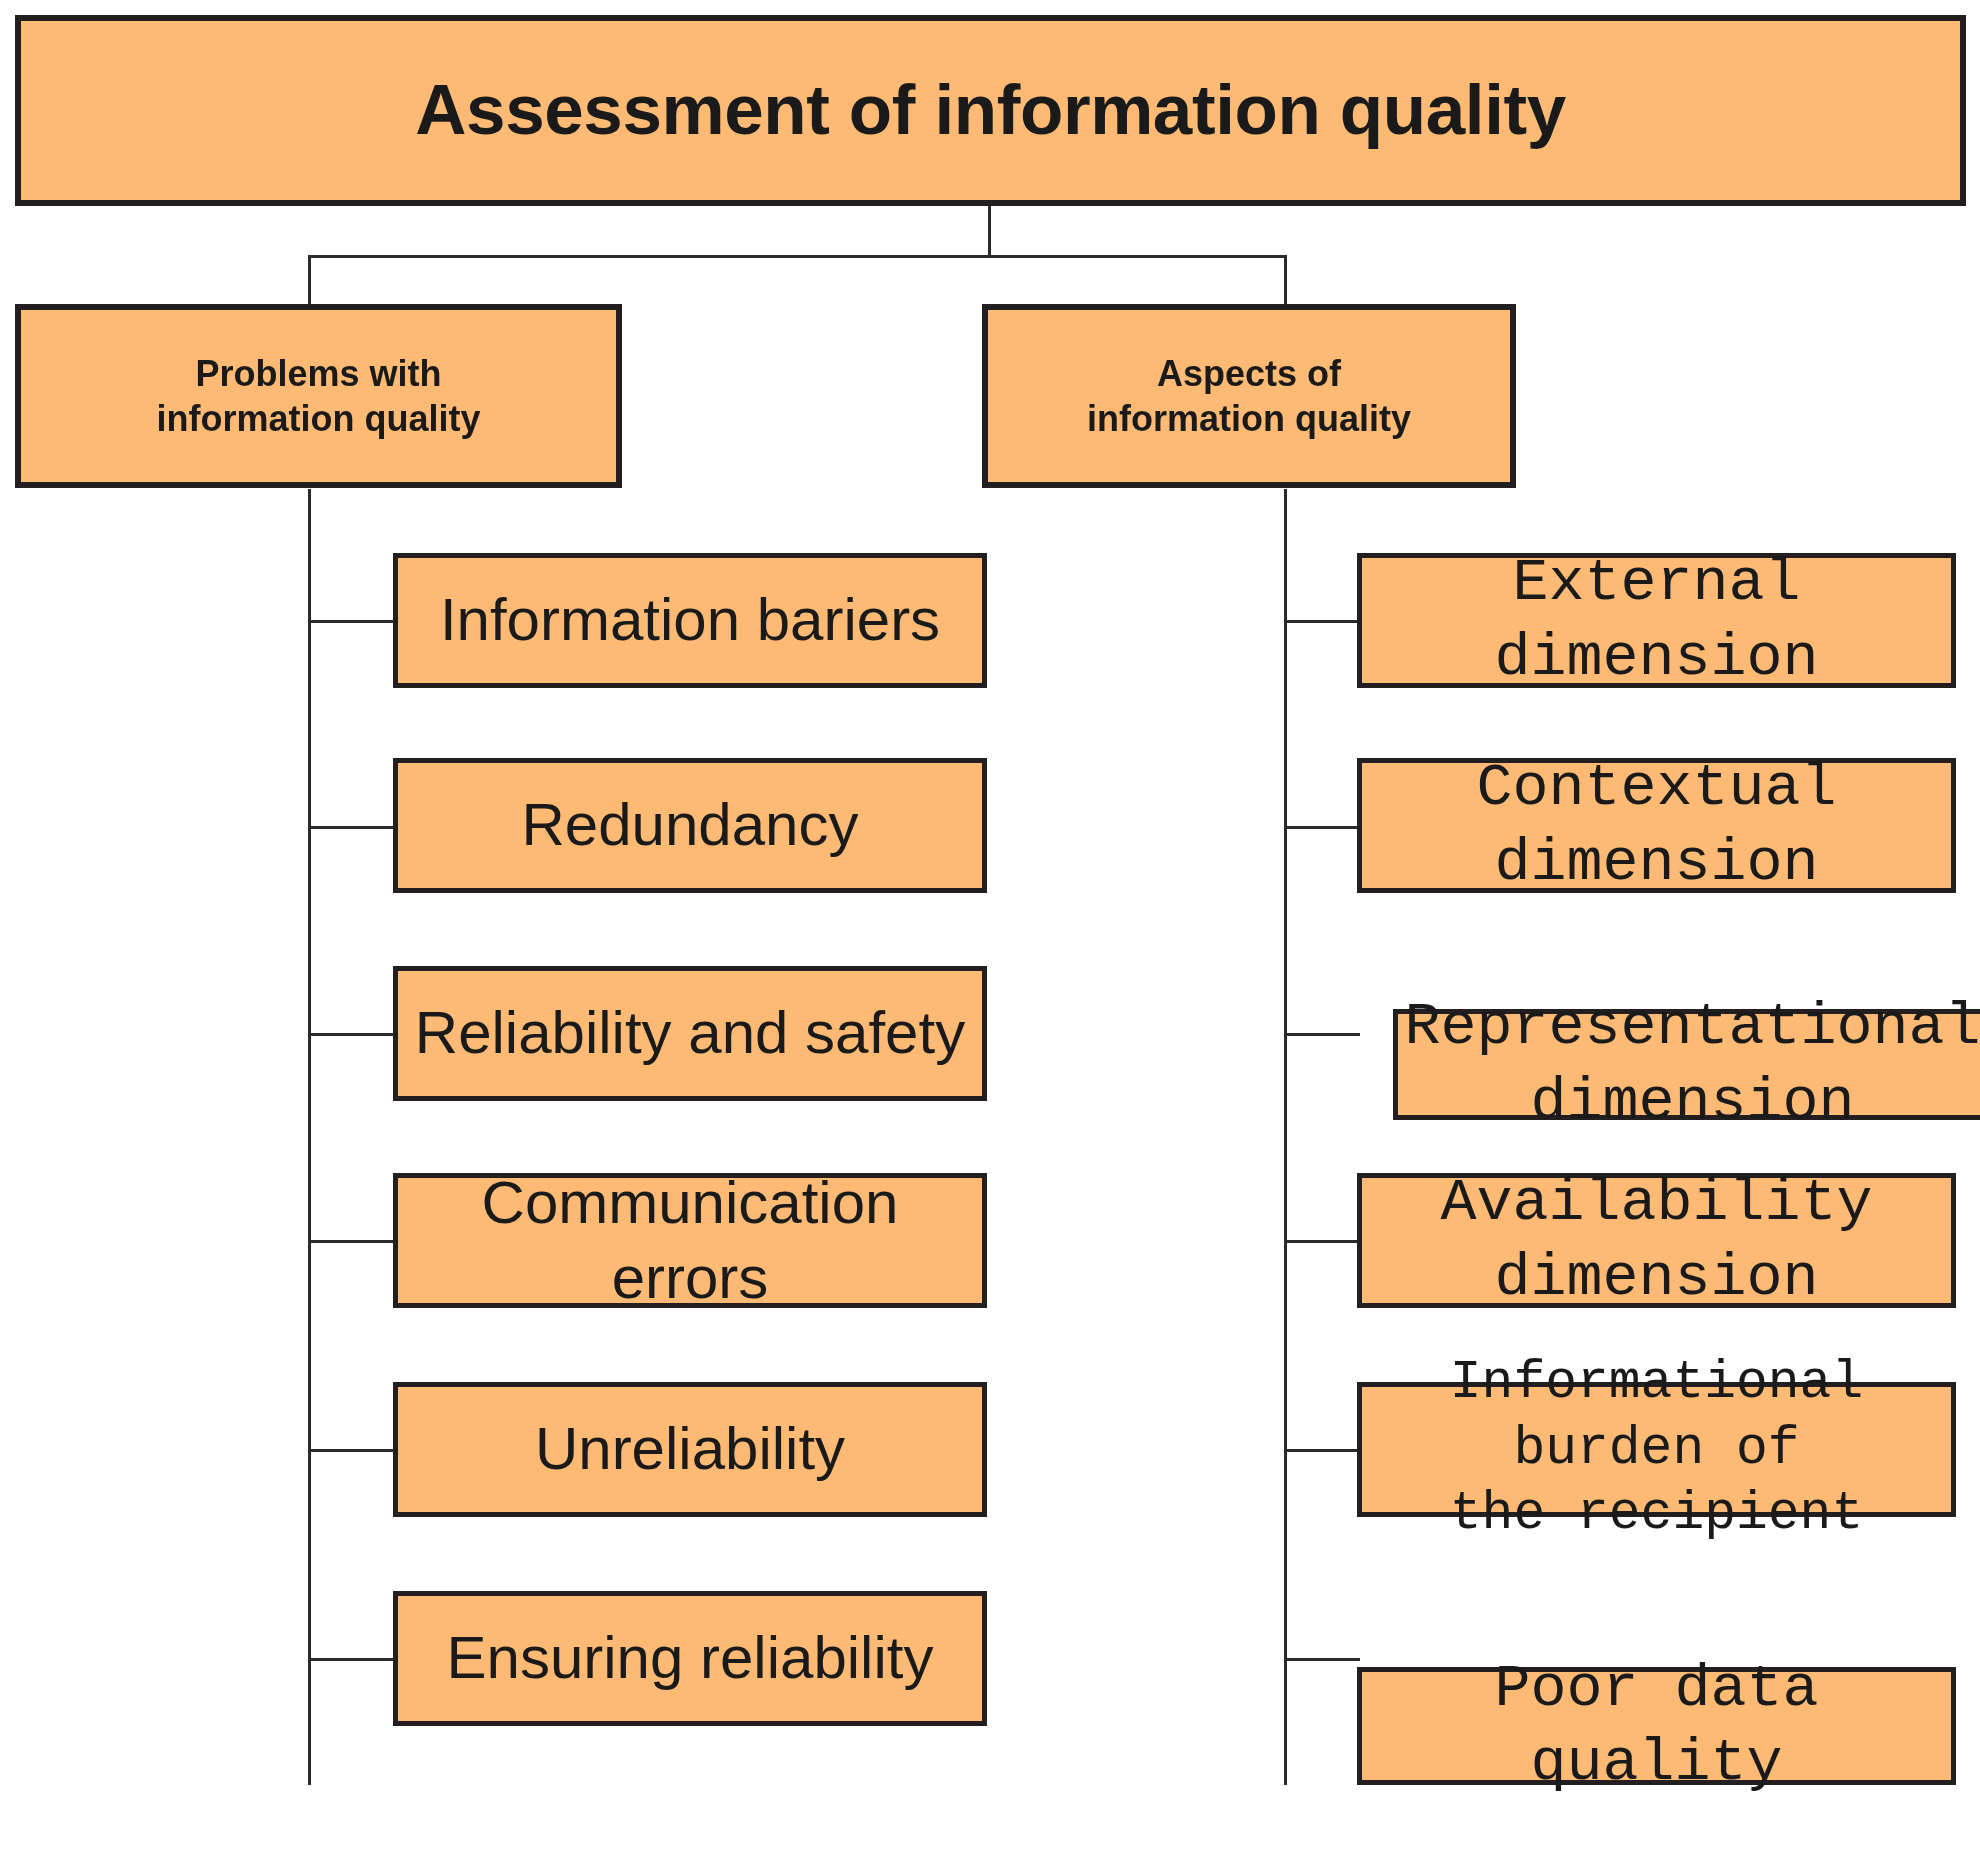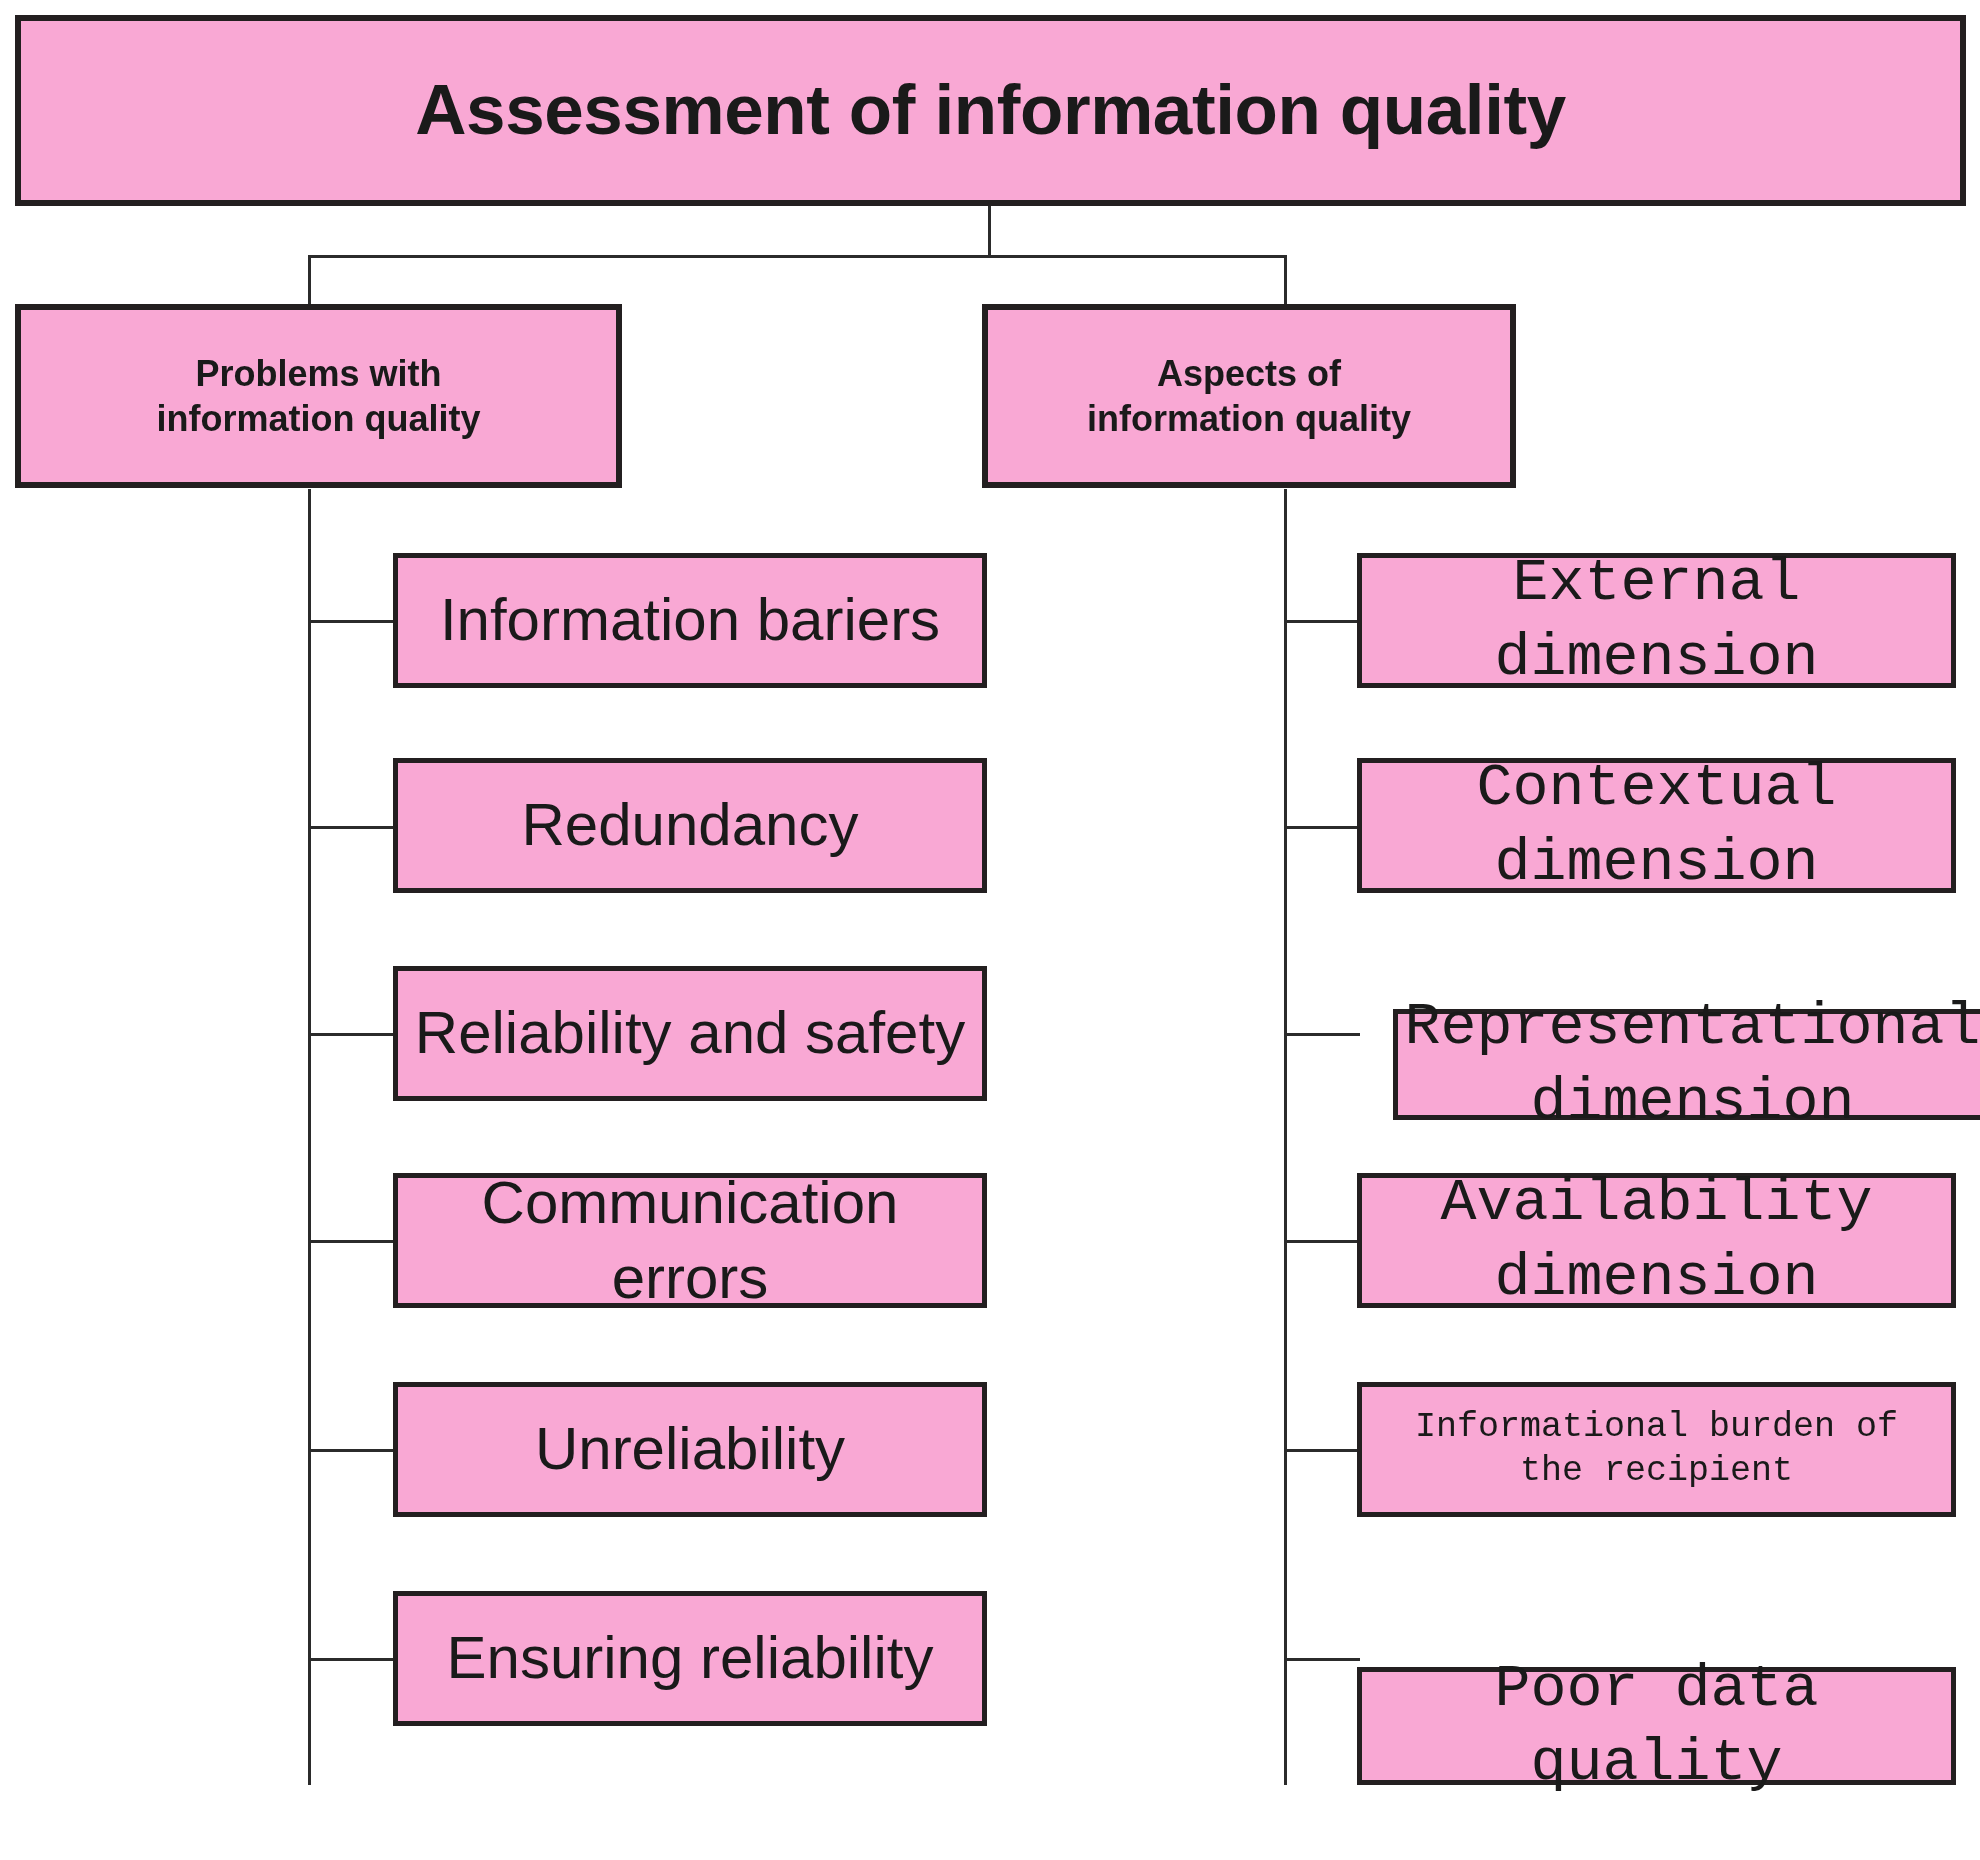--- a/index.html
+++ b/index.html
@@ -16,21 +16,21 @@
     width: 1980px;
     height: 1860px;
     background: #ffffff;
     overflow: hidden;
   }
 
   
   .node {
     position: absolute;
     box-sizing: border-box;
-    background: #f9a8d4;
+    background: #fdba74;
     border: 5.8px solid #231f20;
     display: flex;
     align-items: center;
     justify-content: center;
     text-align: center;
     z-index: 5;
   }
   .node .label {
     display: block;
     width: 100%;
@@ -68,21 +68,21 @@
 
   
   .node.leaf {
     border-width: 5.8px;
   }
   .node.leaf .label {
     font-size: 60px;
     font-weight: normal;
     line-height: 1.24;
   }
-  .node.leaf.small .label { font-size: 35px; }
+  .node.leaf.small .label { font-size: 53px; }
 
   .node.leaf.col-left  { left: 393px;  width: 594px; }
   .node.leaf.col-right { left: 1357px; width: 599px; font-family: Liberation Mono, monospace; }
 
   
   .ln {
     position: absolute;
     background: #2b2b2b;
     z-index: 1;
   }

